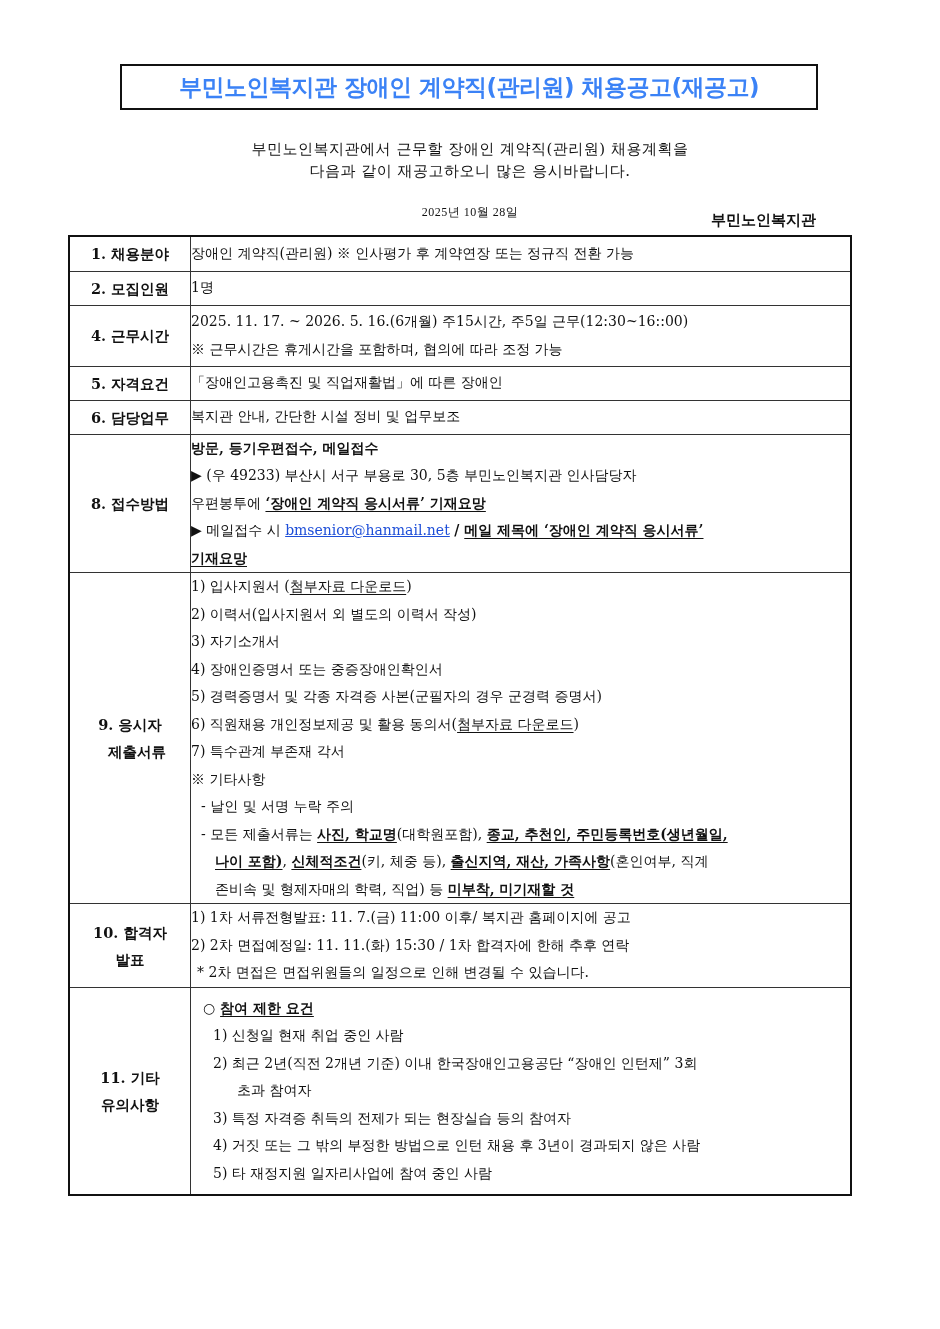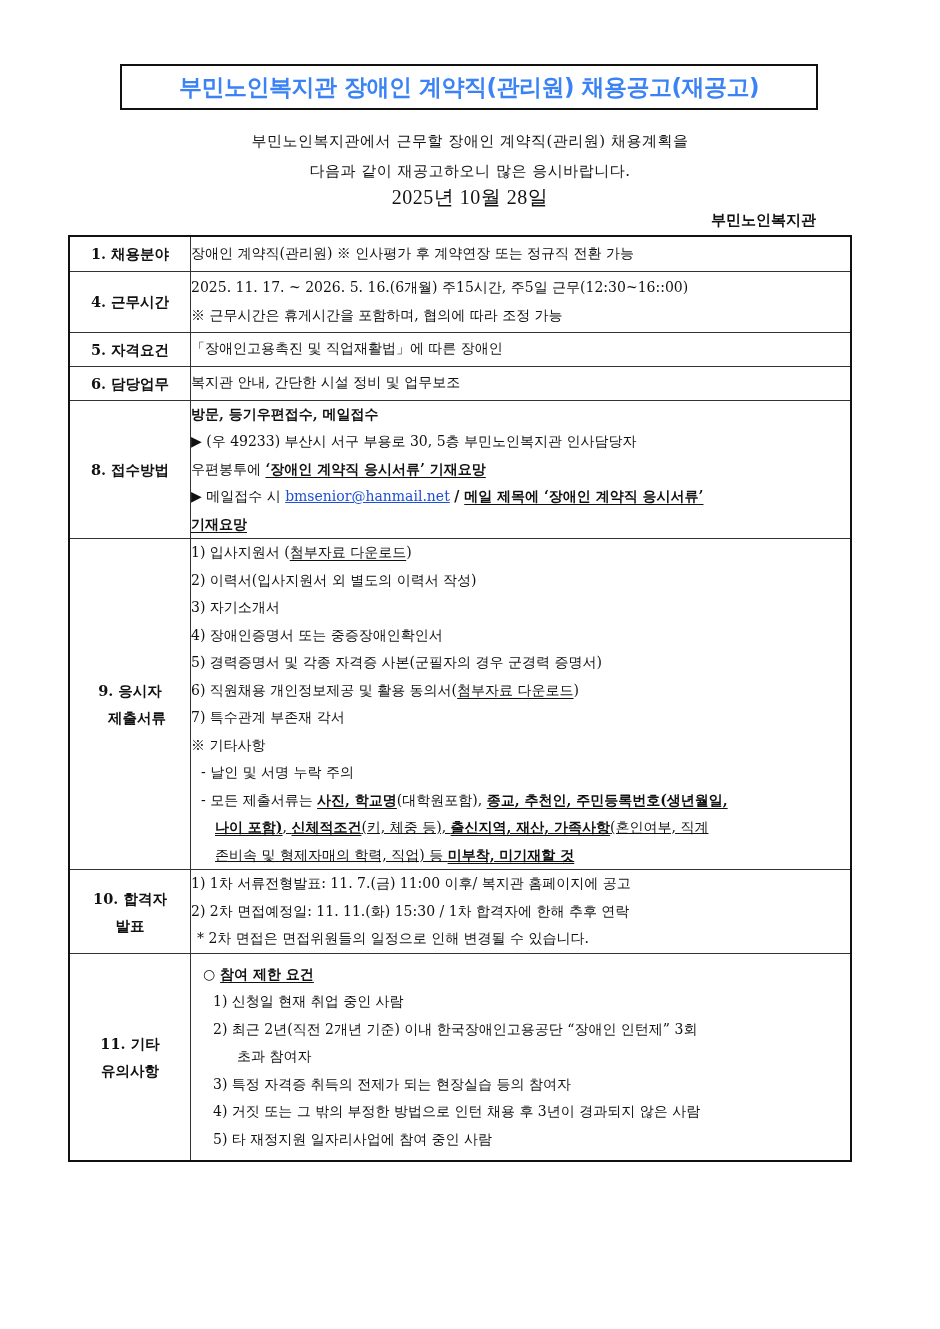--- a/index.html
+++ b/index.html
@@ -36,39 +36,43 @@
   td.lab {
     width: 120px; text-align: center; font-weight: bold; font-size: 14.5px;
     line-height: 27px;
   }
   td.val { padding: 0 10px 0 24px; line-height: 27.5px; }
   .b { font-weight: bold; }
   .u { text-decoration: underline; text-underline-offset: 3px; }
   .bu { font-weight: bold; text-decoration: underline; text-underline-offset: 3px; }
   a.mail { color: #1d4ed8; text-decoration: underline; }
   .ind { padding-left: 10px; }
-  .ind2 { padding-left: 24px; text-decoration: underline; }
+  .ind2 { padding-left: 24px; }
 </style>
 </head>
 <body>
 
 <div class="title-box">
   <span>부민노인복지관 장애인 계약직(관리원) 채용공고(재공고)</span>
 </div>
 
-<div class="intro" style="top:132px;">부민노인복지관에서 근무할 장애인 계약직(관리원) 채용계획을</div>
+<div class="intro" style="top:140px;">부민노인복지관에서 근무할 장애인 계약직(관리원) 채용계획을</div>
 <div class="intro" style="top:162px;">다음과 같이 재공고하오니 많은 응시바랍니다.</div>
-<div class="intro" style="top:184px; font-family:'Liberation Serif', serif; font-size:20px;">2025년 10월 28일</div>
+<div class="intro" style="top:204px; font-family:'Liberation Serif', serif; font-size:12px;">2025년 10월 28일</div>
 <div class="org">부민노인복지관</div>
 
 <table class="main">
   <tbody>
       <tr style="height:35px;">
     <td class="lab">1. 채용분야</td>
     <td class="val">장애인 계약직(관리원)  ※ 인사평가 후 계약연장 또는 정규직 전환 가능</td>
+  </tr>
+  <tr style="height:34px;">
+    <td class="lab">2. 모집인원</td>
+    <td class="val">1명</td>
   </tr>
   <tr style="height:61px;">
     <td class="lab">4. 근무시간</td>
     <td class="val">
       <div>2025. 11. 17. ~ 2026. 5. 16.(6개월) 주15시간, 주5일 근무(12:30~16::00)</div>
       <div>※ 근무시간은 휴게시간을 포함하며, 협의에 따라 조정 가능</div>
     </td>
   </tr>
   <tr style="height:34px;">
     <td class="lab">5. 자격요건</td>

